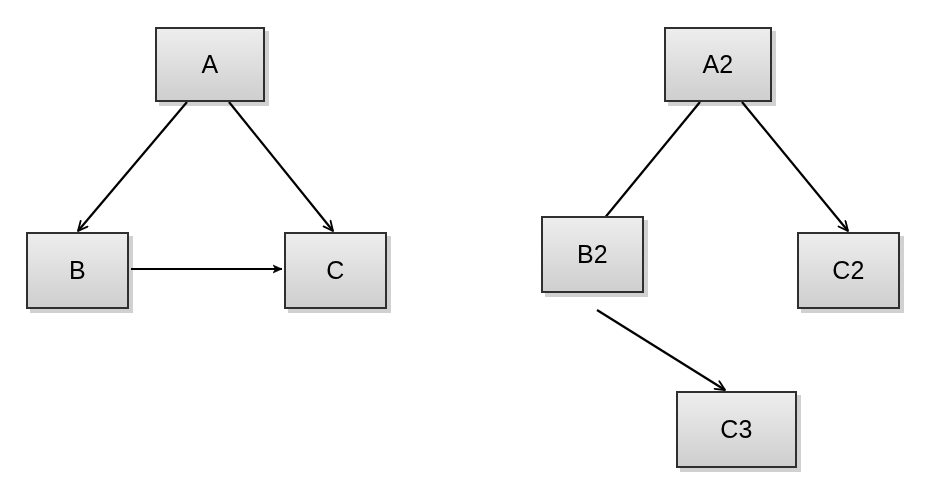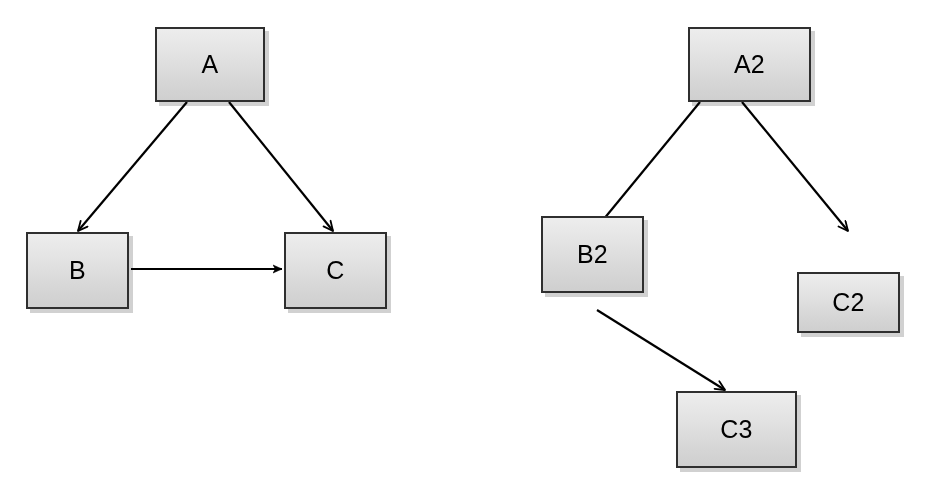--- a/index.html
+++ b/index.html
@@ -71,27 +71,27 @@
   <div id="nodes-group">
       <div class="node" style="left: 155px; top: 27px; width: 110px; height: 75px;">
         <span class="node-label">A</span>
       </div>
       <div class="node" style="left: 26px; top: 232px; width: 103px; height: 77px;">
         <span class="node-label">B</span>
       </div>
       <div class="node" style="left: 284px; top: 232px; width: 103px; height: 77px;">
         <span class="node-label">C</span>
       </div>
-      <div class="node" style="left: 688px; top: 27px; width: 123px; height: 75px;">
+      <div class="node" style="left: 664px; top: 27px; width: 108px; height: 75px;">
         <span class="node-label">A2</span>
       </div>
       <div class="node" style="left: 541px; top: 216px; width: 103px; height: 77px;">
         <span class="node-label">B2</span>
       </div>
-      <div class="node" style="left: 797px; top: 232px; width: 103px; height: 61px; margin-top: 40px;">
+      <div class="node" style="left: 797px; top: 232px; width: 103px; height: 77px;">
         <span class="node-label">C2</span>
       </div>
       <div class="node" style="left: 676px; top: 391px; width: 121px; height: 77px;">
         <span class="node-label">C3</span>
       </div>
     </div>
 
 </div>
 
 </body></html>

